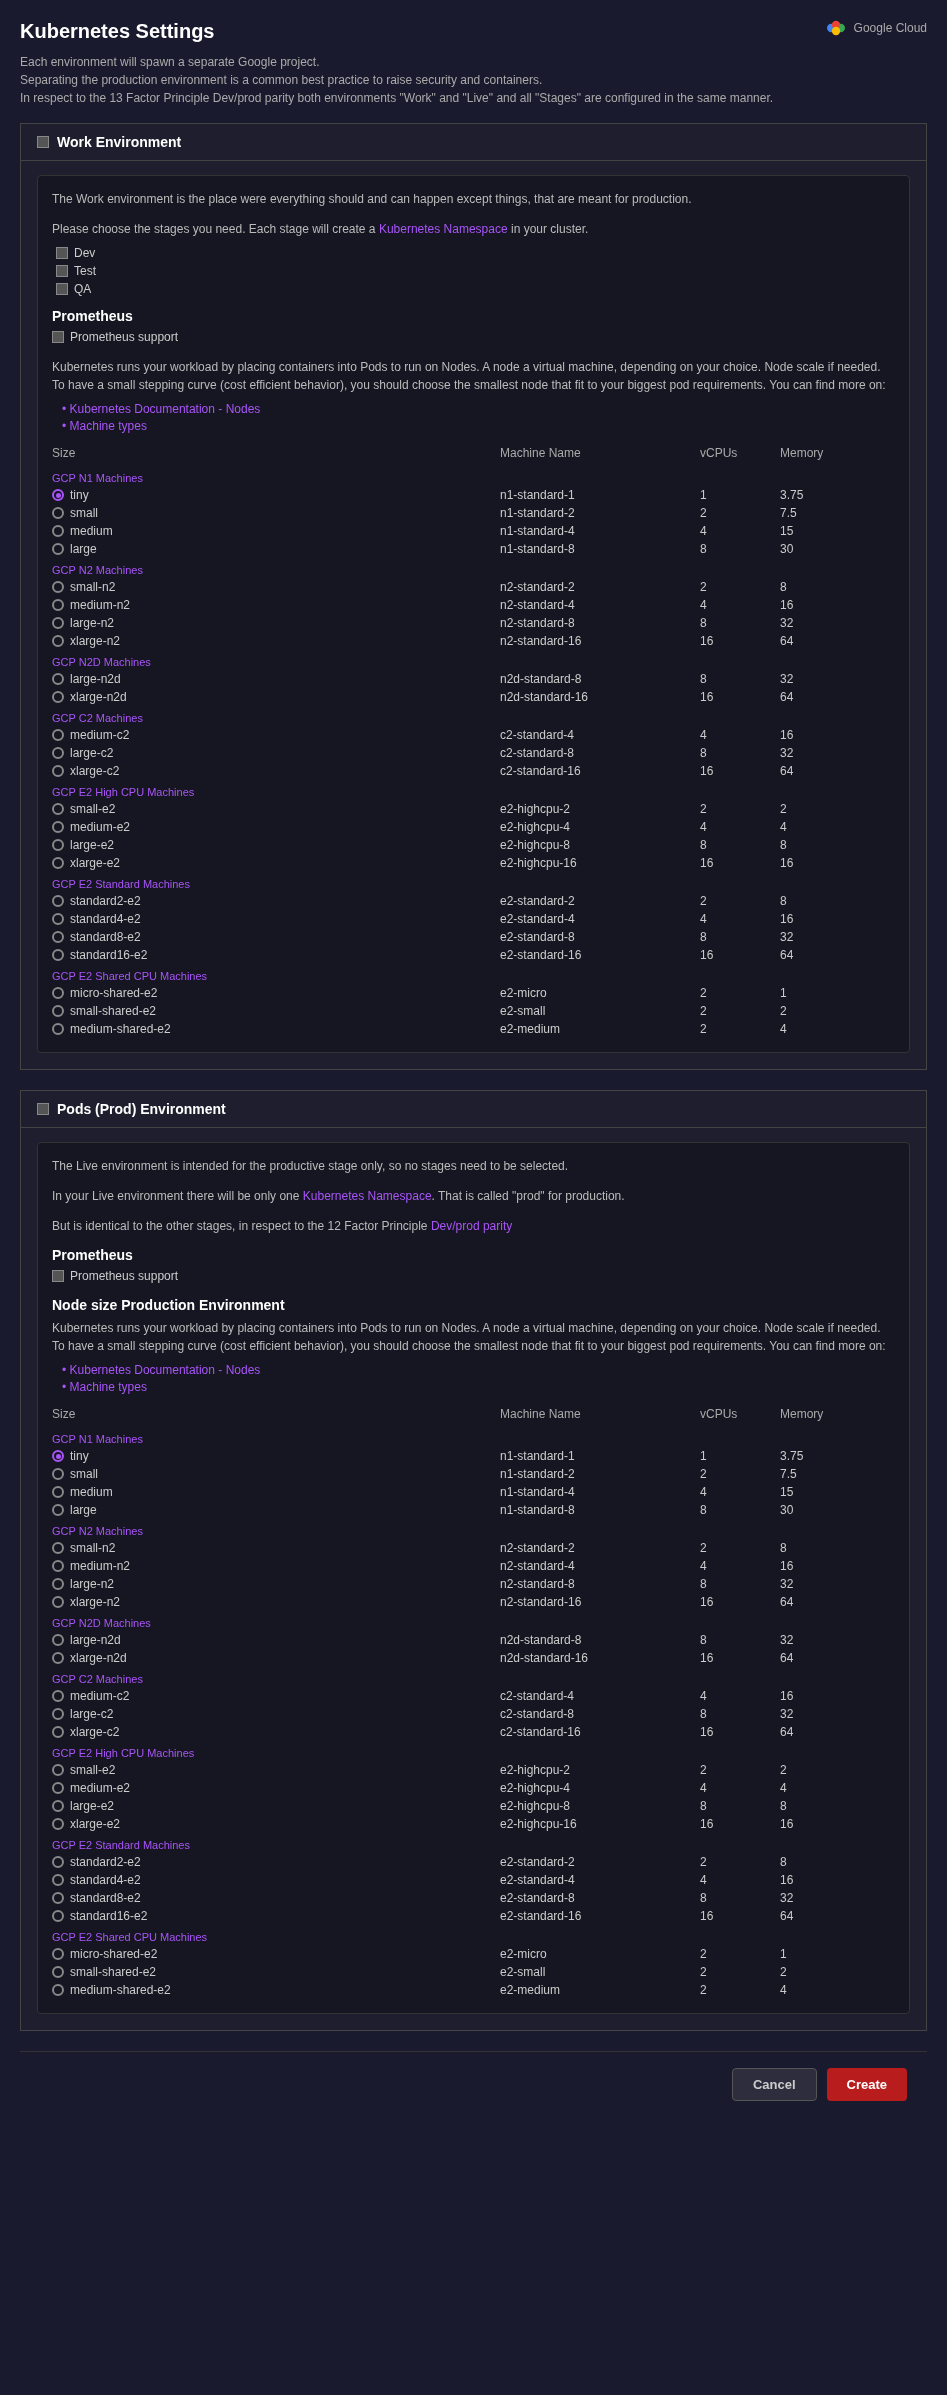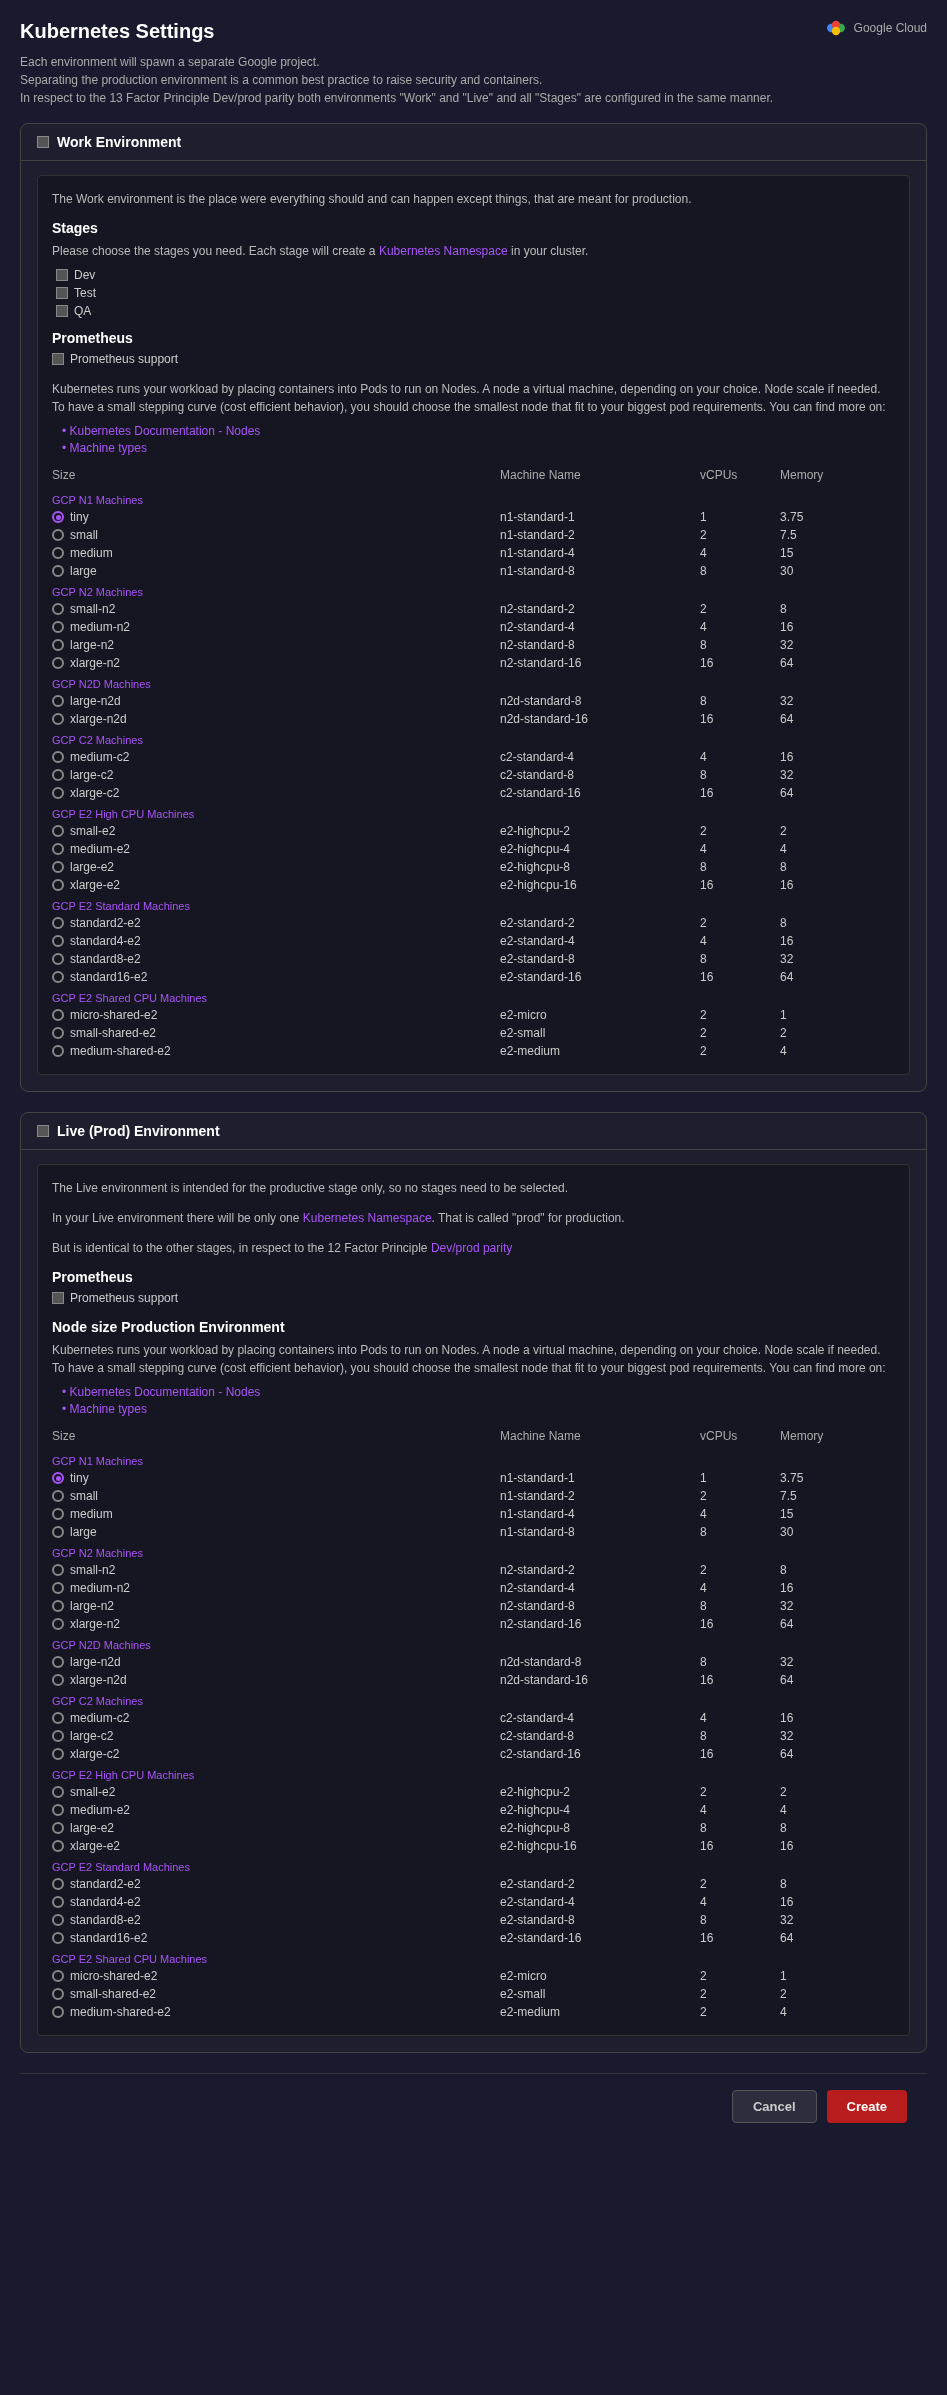--- a/index.html
+++ b/index.html
@@ -38,21 +38,21 @@
       height: 16px;
     }
     .subtitle {
       color: #aaa;
       font-size: 12px;
       line-height: 1.5;
       margin-bottom: 16px;
     }
     .section-box {
       border: 1px solid #444;
-      border-radius: 8px;
+      border-radius: 0;
       padding: 16px;
       margin-bottom: 20px;
       background: #1e1e2e;
     }
     .section-header-line {
       display: flex;
       align-items: center;
       gap: 8px;
       font-size: 14px;
       font-weight: bold;
@@ -235,21 +235,20 @@
 
   <div class="section-box">
     <div class="section-header-line">
       <span class="checkbox-square checked"></span>
       <span>Work Environment</span>
     </div>
 
     <div class="section-box-inner">
       <p class="section-desc">The Work environment is the place were everything should and can happen except things, that are meant for production.</p>
 
-      <div class="subsection-title">Stages</div>
       <p class="subsection-desc">
         Please choose the stages you need. Each stage will create a <a class="link" href="#">Kubernetes Namespace</a> in your cluster.
       </p>
 
       <div class="stage-list">
         <div class="stage-item">
           <span class="checkbox-square checked"></span>
           <span>Dev</span>
         </div>
         <div class="stage-item">
@@ -526,21 +525,21 @@
               </tr>
             </tbody>
         </table>
       </div>
     </div>
   </div>
 
   <div class="section-box">
     <div class="section-header-line">
       <span class="checkbox-square checked"></span>
-      <span>Live (Prod) Environment</span>
+      <span>Pods (Prod) Environment</span>
     </div>
 
     <div class="section-box-inner">
       <p class="section-desc">The Live environment is intended for the productive stage only, so no stages need to be selected.</p>
       <p class="section-desc">
         In your Live environment there will be only one <a class="link" href="#">Kubernetes Namespace</a>. That is called "prod" for production.
       </p>
       <p class="section-desc">
         But is identical to the other stages, in respect to the 12 Factor Principle <a class="link" href="#">Dev/prod parity</a>
       </p>

